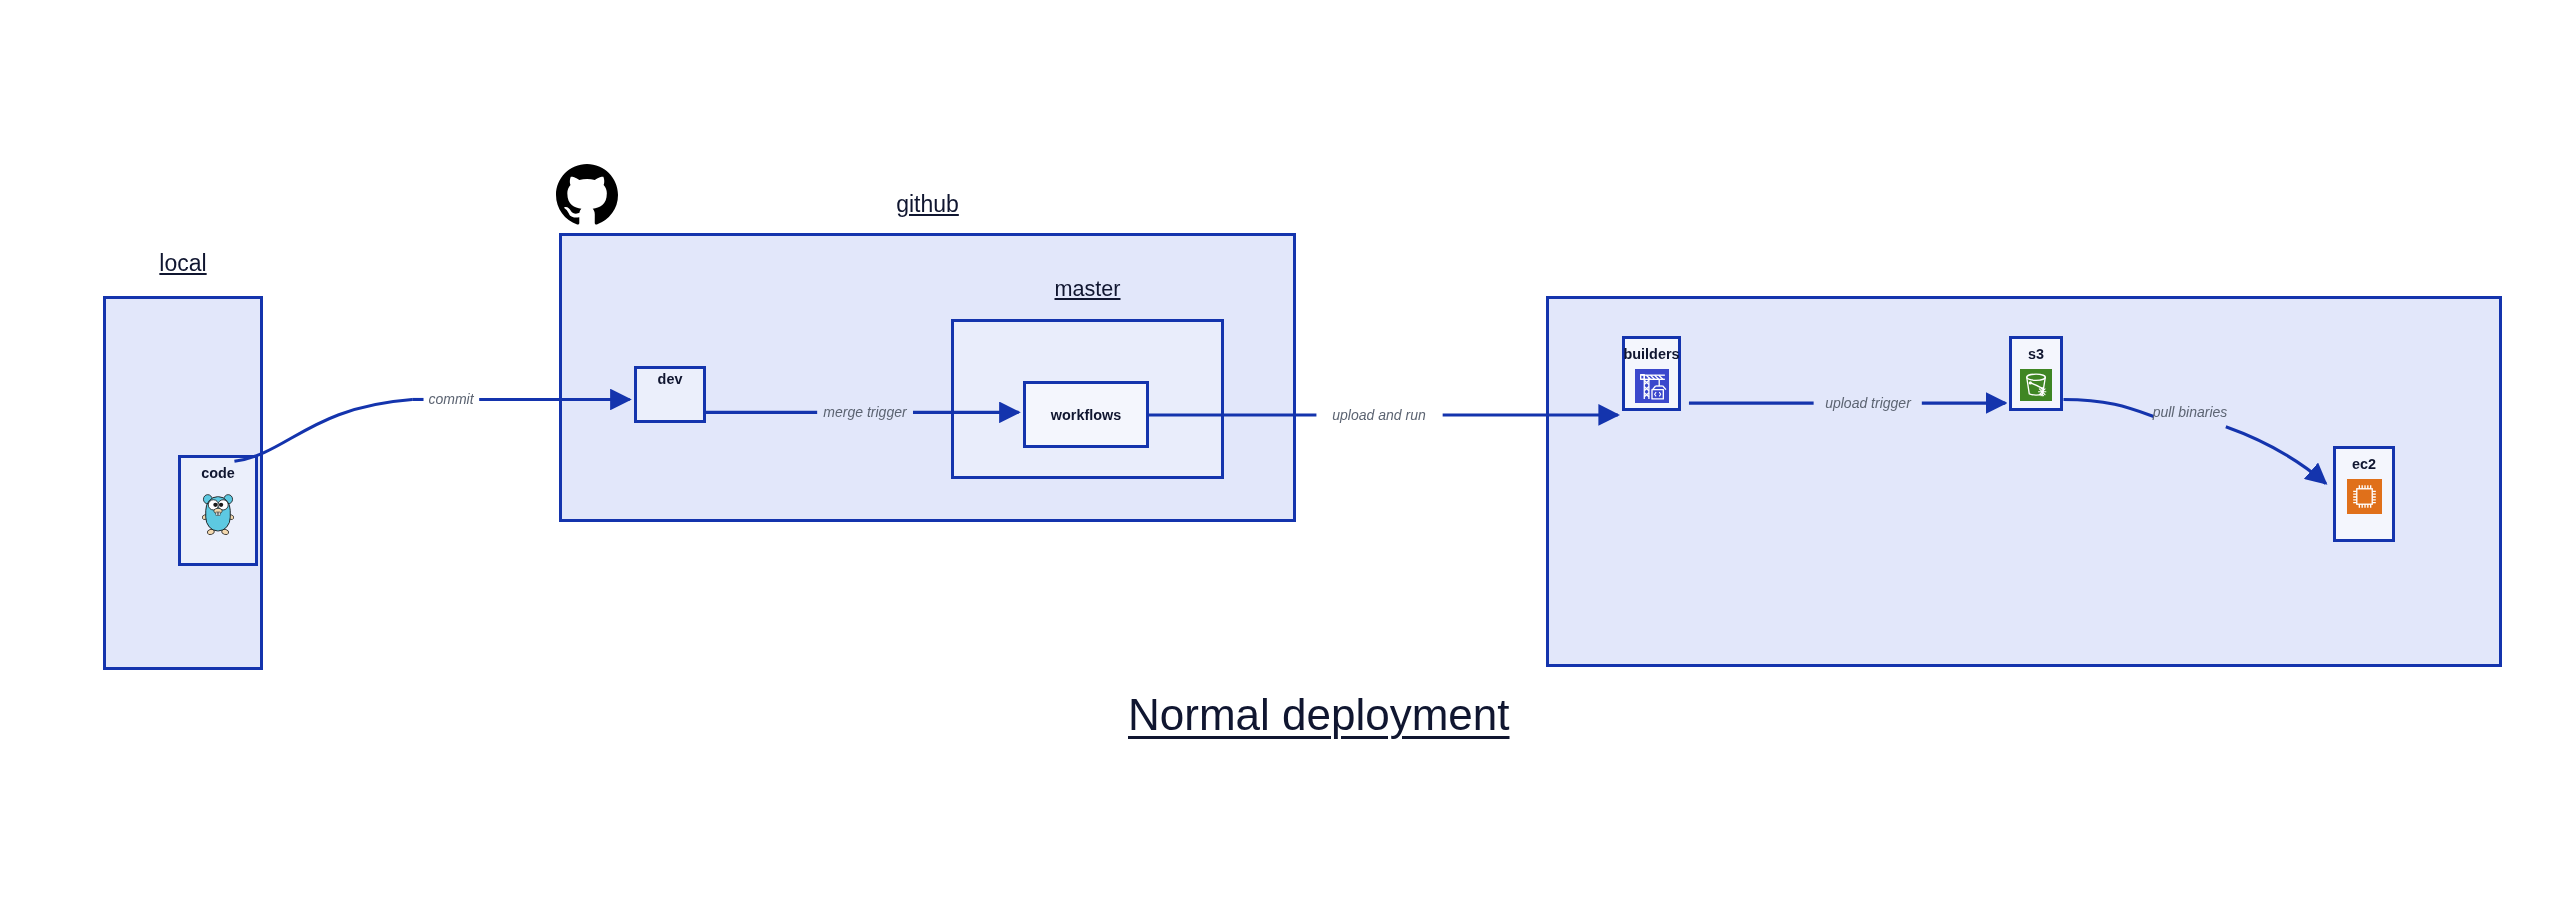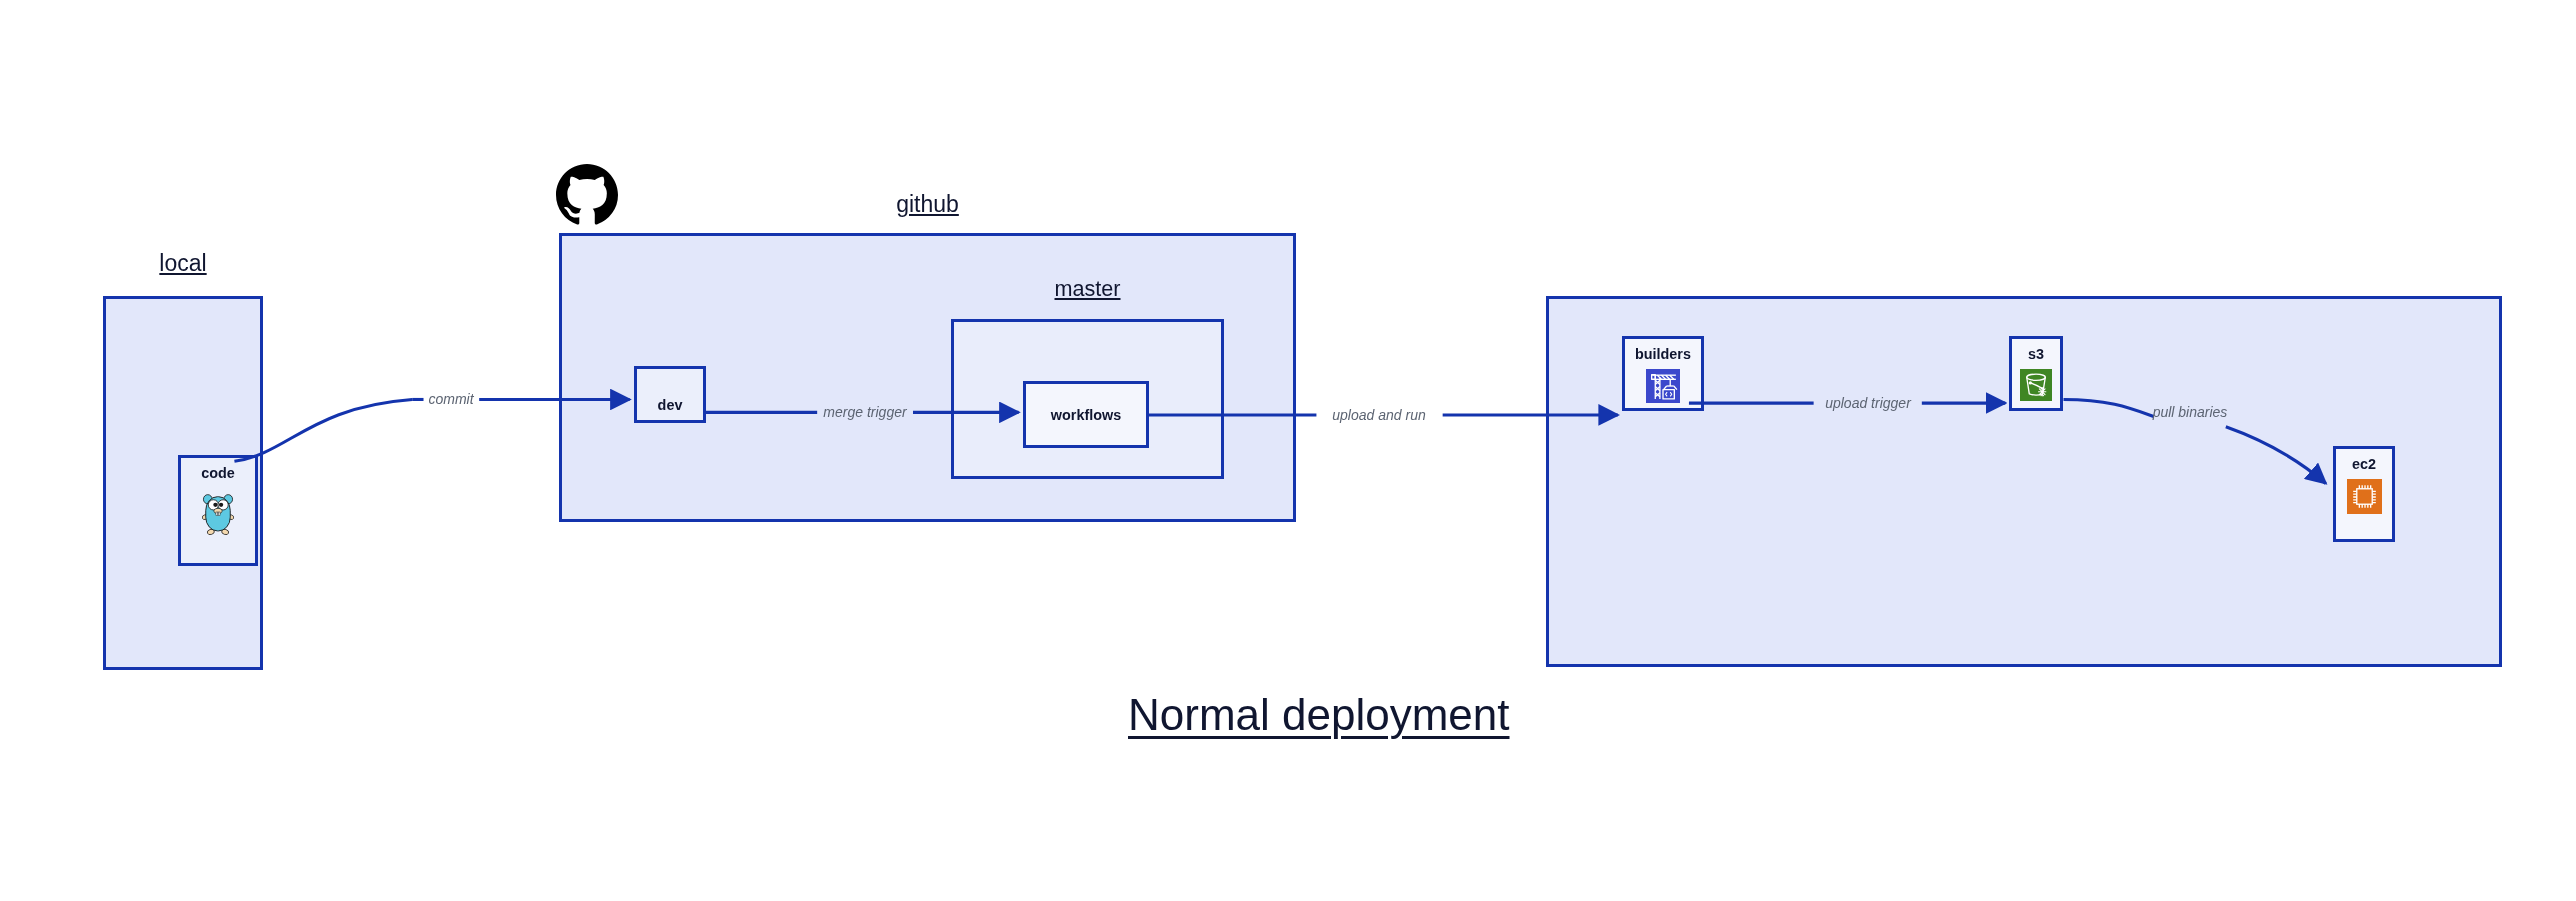--- a/index.html
+++ b/index.html
@@ -154,33 +154,33 @@
                1.36.09 2 .27 1.53-1.04 2.2-.82 2.2-.82.44 1.1.16 1.92.08 2.12.51.56.82
                1.27.82 2.15 0 3.07-1.87 3.75-3.65 3.95.29.25.54.73.54 1.48 0 1.07-.01
                1.93-.01 2.2 0 .21.15.46.55.38A8.013 8.013 0 0 0 16 8c0-4.42-3.58-8-8-8z"></path>
     </svg>
   </div>
 
   <div class="group-label" style="left:559px; top:193px; width:737px;">github</div>
   <div class="group" style="left:559px; top:233px; width:737px; height:289px;"></div>
 
   <div class="node" style="left:634px; top:366px; width:72px; height:57px;">
-    <div class="node-label" style="margin-top:29px;">dev</div>
+    <div class="node-label" style="margin-top:3px;">dev</div>
   </div>
 
   <div class="group-label" style="left:951px; top:278px; width:273px; font-size:21.6px;">master</div>
   <div class="group inner-group" style="left:951px; top:319px; width:273px; height:160px;"></div>
 
   <div class="node pale" style="left:1023px; top:381px; width:126px; height:67px;">
     <div class="node-label" style="margin-top:24px;">workflows</div>
   </div>
 
   <div class="group" style="left:1546px; top:296px; width:956px; height:371px;"></div>
 
-  <div class="node pale" style="left:1622px; top:336px; width:82px; height:75px;">
+  <div class="node pale" style="left:1622px; top:336px; width:59px; height:75px;">
     <div class="node-label">builders</div>
     <div class="node-icon">
       <svg width="34" height="34" viewBox="0 0 66 66">
         <rect x="0" y="0" width="66" height="66" fill="#3B48CC"></rect>
         <g fill="none" stroke="#ffffff" stroke-width="2.6" stroke-linejoin="round">
 
           <path d="M18 12 L18 58"></path>
           <path d="M27 16 L27 58"></path>
           <path d="M18 22 L27 30 M27 22 L18 30 M18 34 L27 42 M27 34 L18 42 M18 46 L27 54 M27 46 L18 54"></path>
 

